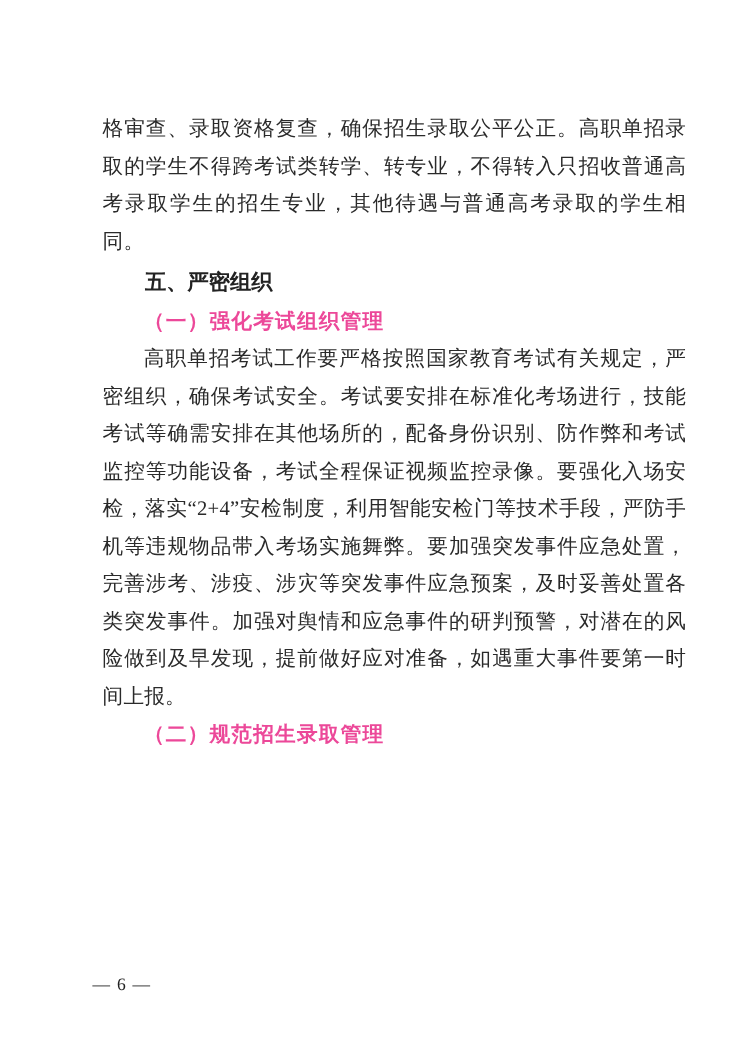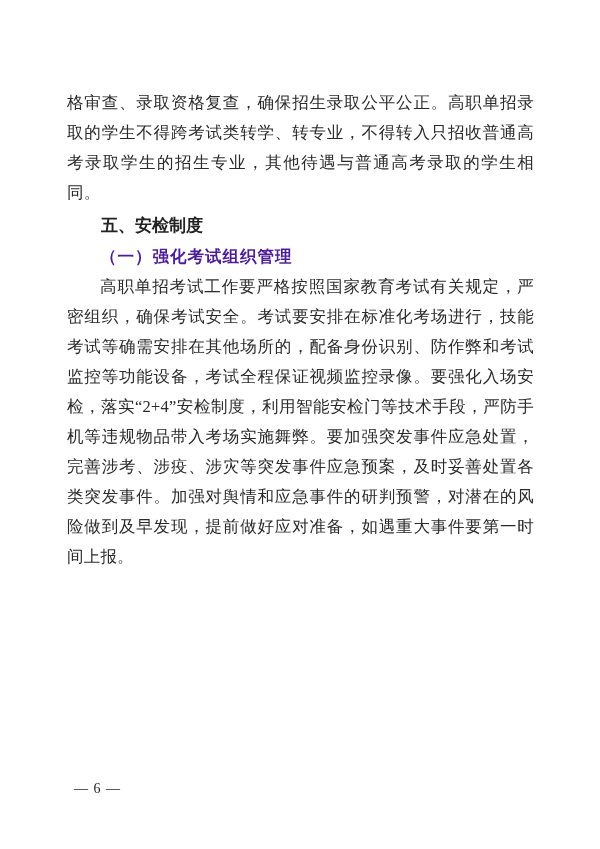--- a/index.html
+++ b/index.html
@@ -11,21 +11,21 @@
     position: relative;
     width: 600px;
     height: 849px;
     margin: 0 auto;
     background: #ffffff;
     overflow: hidden;
     font-family: "Liberation Serif", "DejaVu Serif", serif;
   }
   .content {
     position: absolute;
-    left: 67px;
+    left: 82px;
     top: 88px;
     width: 467px;
     color: #2a2a2a;
   }
   .para {
     margin: 0;
     font-size: 16.5px;
     line-height: 30px;
     text-align: justify;
     text-justify: inter-ideograph;
@@ -44,45 +44,46 @@
     font-size: 17px;
     line-height: 31px;
     text-indent: 2em;
     color: #222222;
   }
   .heading-2 {
     margin: 0;
     font-size: 16.5px;
     line-height: 31px;
     text-indent: 2em;
-    color: #4c1d95;
+    color: #ec4899;
     letter-spacing: 1px;
   }
   .page-footer {
     position: absolute;
     left: 74px;
     top: 779px;
     font-size: 14px;
     line-height: 20px;
     color: #222222;
     letter-spacing: 1px;
   }
 </style>
 </head>
 <body>
 
 <div class="page">
   <div class="content">
 
     <p class="para continuation">格审查、录取资格复查，确保招生录取公平公正。高职单招录取的学生不得跨考试类转学、转专业，不得转入只招收普通高考录取学生的招生专业，其他待遇与普通高考录取的学生相同。</p>
 
-    <h2 class="heading-1">五、安检制度</h2>
+    <h2 class="heading-1">五、严密组织</h2>
 
     <h3 class="heading-2">（一）强化考试组织管理</h3>
 
     <p class="para indent">高职单招考试工作要严格按照国家教育考试有关规定，严密组织，确保考试安全。考试要安排在标准化考场进行，技能考试等确需安排在其他场所的，配备身份识别、防作弊和考试监控等功能设备，考试全程保证视频监控录像。要强化入场安检，落实“2+4”安检制度，利用智能安检门等技术手段，严防手机等违规物品带入考场实施舞弊。要加强突发事件应急处置，完善涉考、涉疫、涉灾等突发事件应急预案，及时妥善处置各类突发事件。加强对舆情和应急事件的研判预警，对潜在的风险做到及早发现，提前做好应对准备，如遇重大事件要第一时间上报。</p>
 
+    <h3 class="heading-2">（二）规范招生录取管理</h3>
 
 
   </div>
 
   <div class="page-footer">— 6 —</div>
 </div>
 
 </body></html>

